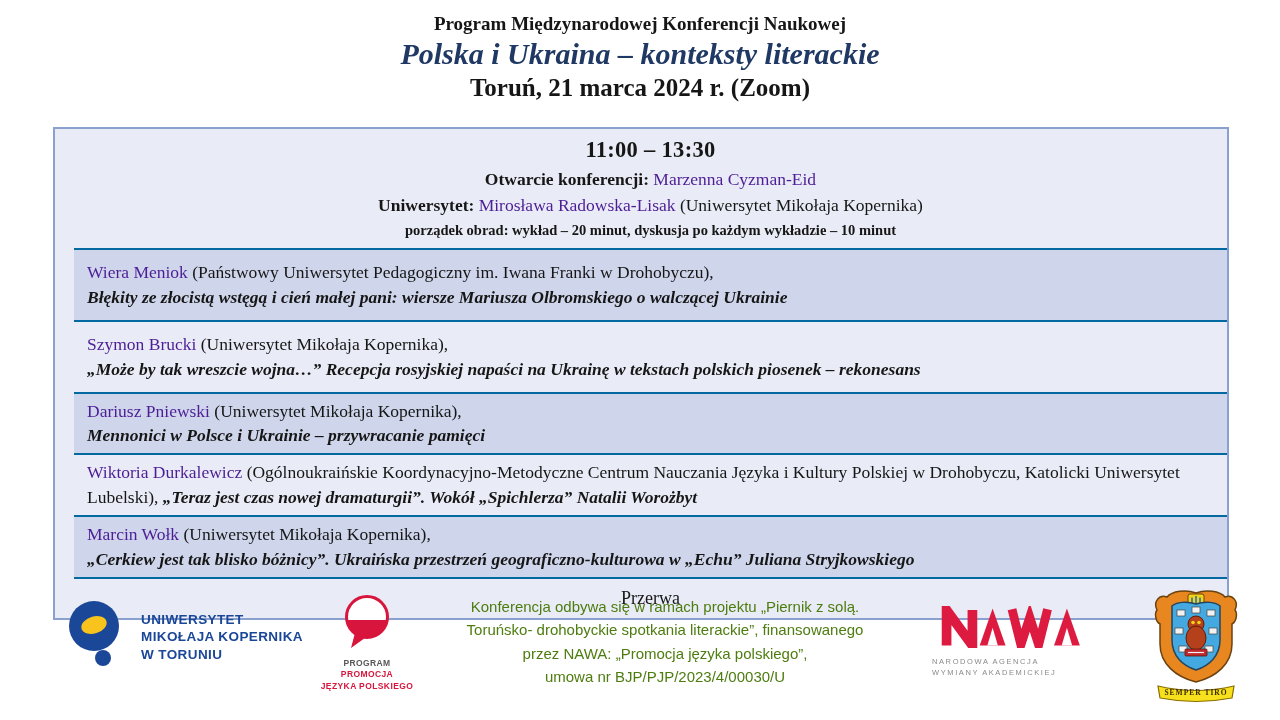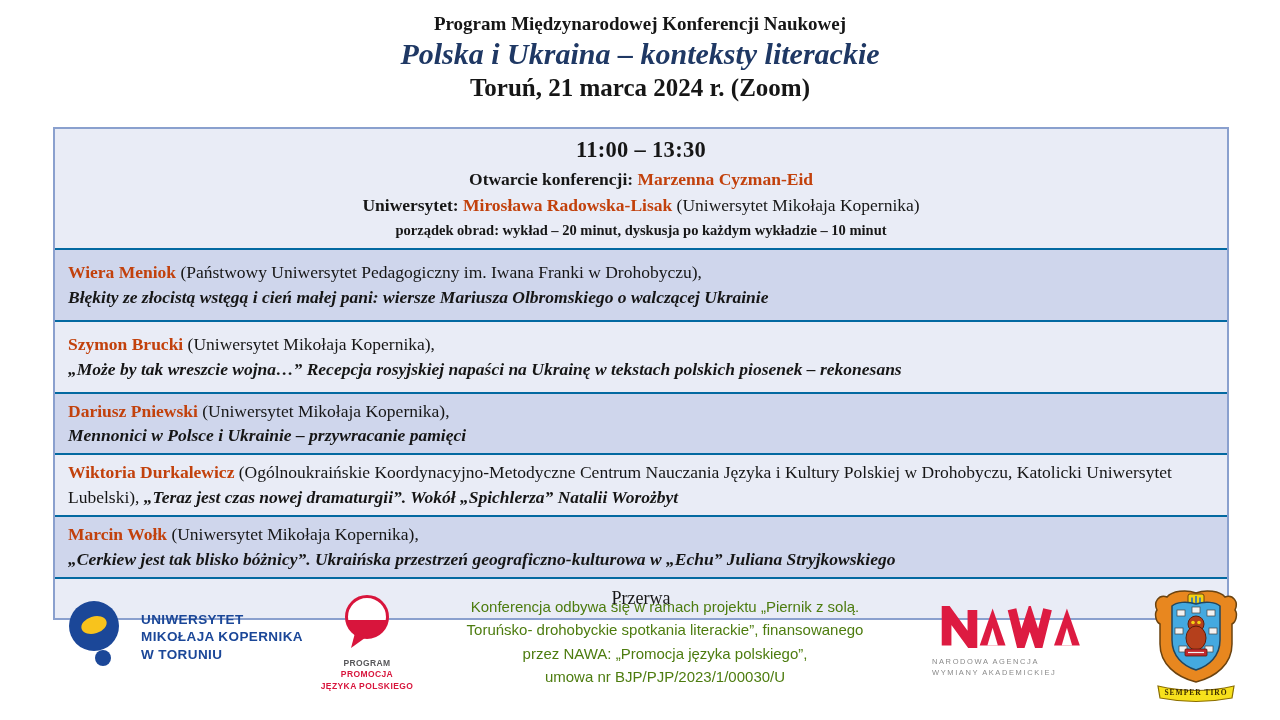--- a/index.html
+++ b/index.html
@@ -13,35 +13,35 @@
 
   
   .hdr { text-align:center; padding-top:13px; line-height:1.18; }
   .hdr-line1 { font-size:19px; font-weight:bold; color:#161616; }
   .hdr-line2 { font-size:30px; font-weight:bold; font-style:italic; color:#1f3864; margin-top:1px; }
   .hdr-line3 { font-size:25px; font-weight:bold; color:#161616; margin-top:1px; }
 
   
   .program-table {
     position:absolute; left:53px; top:127px; width:1176px;
-    border:2px solid #8aa0ce; background:#e9ecf6;
+    border:2px solid #8aa0ce; background:#e9ecf6;padding-left:19px;
   }
   .row { border-top:2px solid #0369a1; font-size:17.5px; line-height:1.42; padding:10px 13px; color:#161616; }
   .row:first-child { border-top:none; }
   .row.light { background:#e9ecf6; }
   .row.dark  { background:#cfd6ec; }
   .row.tight { padding:5px 13px; }
 
   .session { text-align:center; padding:5px 13px 8px; }
   .session-time { font-size:22.5px; font-weight:bold; letter-spacing:0.3px; }
   .session-line { font-size:17.5px; margin-top:1px; }
   .session-note { font-size:14.5px; font-weight:bold; margin-top:2px; }
 
   .b { font-weight:bold; }
-  .name  { color:#c2410c; font-weight:bold; }
+  .name  { color:#4c1d95; font-weight:normal; }
   .aff   { color:#161616; }
   .title { font-weight:bold; font-style:italic; color:#161616; }
 
   .break-row { text-align:center; font-size:18px; padding:7px 13px; }
 
   
   .footer { position:absolute; left:0; top:588px; width:1280px; height:132px; }
 
   .umk-logo { position:absolute; left:66px; top:12px; display:flex; align-items:center; }
   .umk-text {
@@ -146,21 +146,21 @@
         <div class="l1">PROGRAM</div>
         <div class="l2">PROMOCJA</div>
         <div class="l3">JĘZYKA POLSKIEGO</div>
       </div>
     </div>
 
     <div class="project-note">
       <div>Konferencja odbywa się w ramach projektu „Piernik z solą.</div>
       <div>Toruńsko- drohobyckie spotkania literackie”, finansowanego</div>
       <div>przez NAWA: „Promocja języka polskiego”,</div>
-      <div>umowa nr BJP/PJP/2023/1/00030/U</div>
+      <div>umowa nr BJP/PJP/2023/4/00030/U</div>
     </div>
 
     <div class="nawa-logo">
       <span>
         <svg width="160" height="42" viewBox="0 0 180 52">
           <path d="M9,49 V5 L41,49 V5" fill="none" stroke="#dd1b41" stroke-width="12" stroke-miterlimit="20"></path>
           <polygon points="50,49 66,3 82,49" fill="#dd1b41"></polygon>
           <polygon points="66,27 72.5,49 59.5,49" fill="#ffffff"></polygon>
           <path d="M90,4 L101,48 L112,14 L123,48 L134,4" fill="none" stroke="#dd1b41" stroke-width="11" stroke-miterlimit="20"></path>
           <polygon points="142,49 158,3 174,49" fill="#dd1b41"></polygon>

